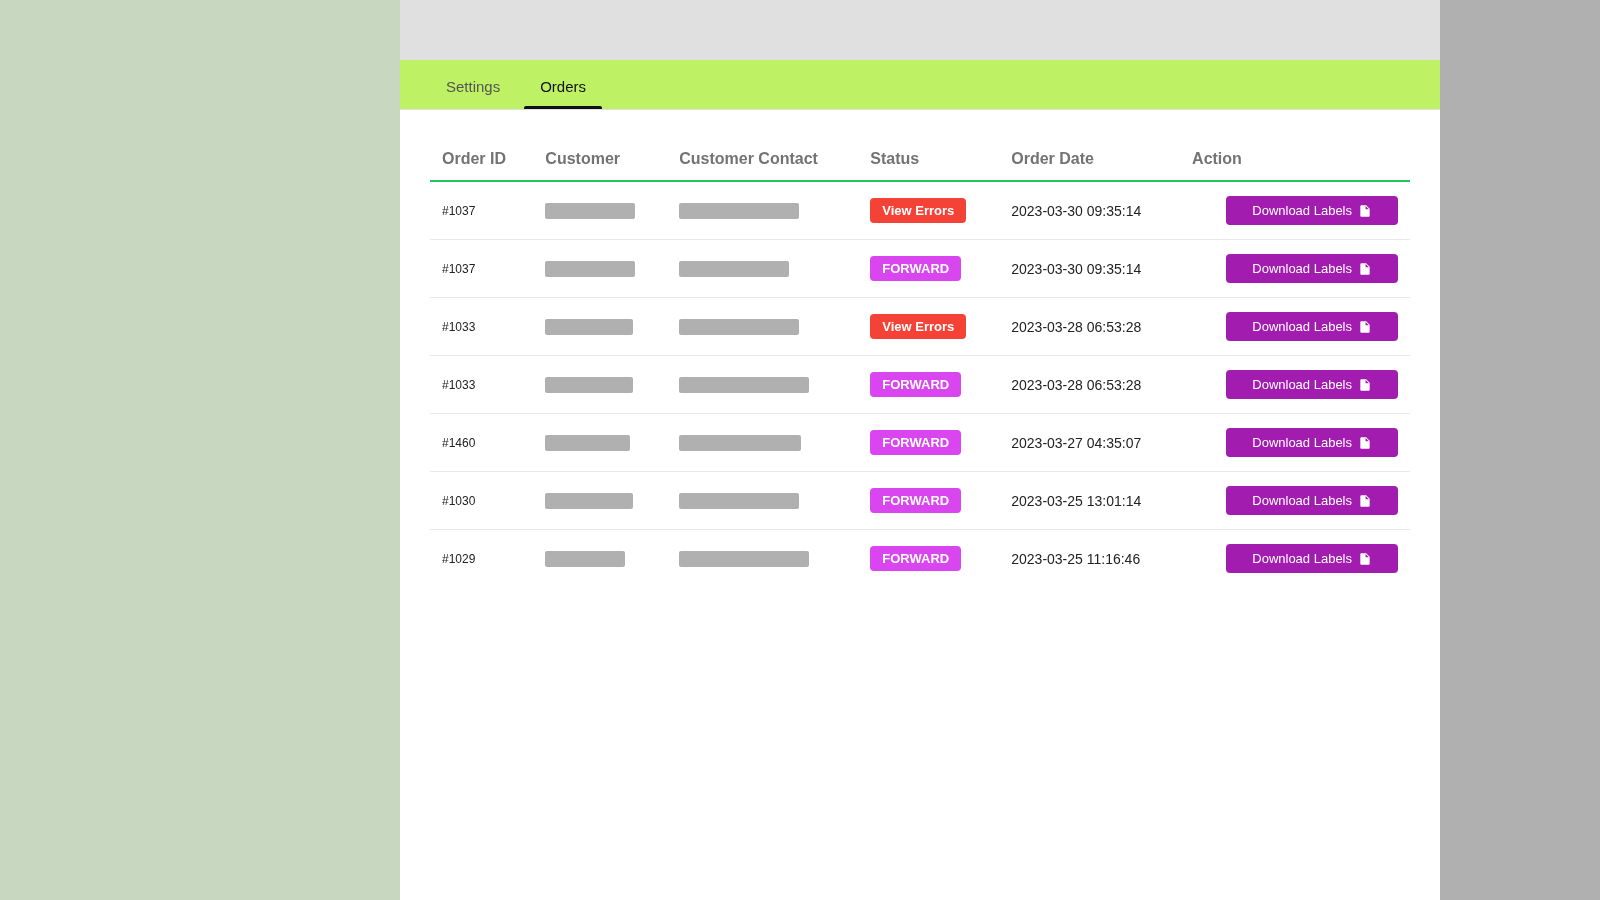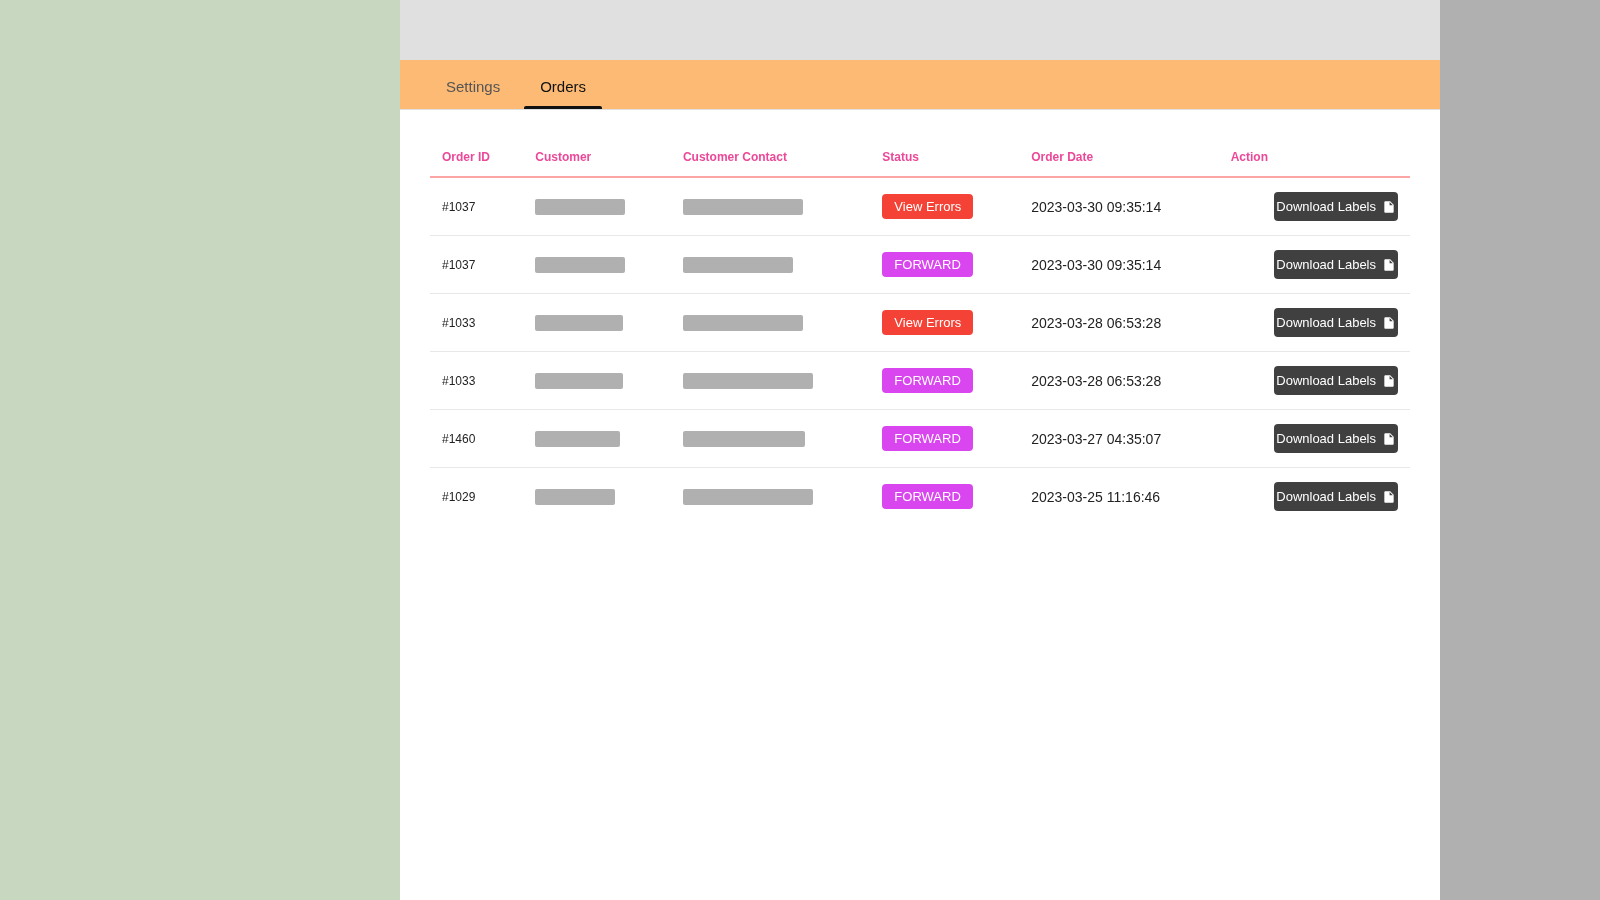--- a/index.html
+++ b/index.html
@@ -38,21 +38,21 @@
       background: #e0e0e0;
       width: 100%;
       flex-shrink: 0;
     }
 
     .tab-bar {
       display: flex;
       align-items: flex-end;
       padding: 0 30px;
       border-bottom: 1px solid #e0e0e0;
-      background: #fdba74;
+      background: #bef264;
       flex-shrink: 0;
     }
 
     .tab {
       padding: 18px 16px 14px;
       cursor: pointer;
       font-size: 15px;
       color: #555;
       position: relative;
       margin-right: 8px;
@@ -82,24 +82,24 @@
 
     table {
       width: 100%;
       border-collapse: collapse;
       font-size: 14px;
     }
 
     thead th {
       text-align: left;
       font-weight: 700;
-      font-size: 12px;
-      color: #ec4899;
+      font-size: 16px;
+      color: #737373;
       padding: 10px 12px 12px;
-      border-bottom: 2px solid #fca5a5;
+      border-bottom: 2px solid #22c55e;
     }
 
     thead th.right { text-align: left; }
 
     tbody tr {
       border-bottom: 1px solid #e8e8e8;
     }
 
     tbody tr:last-child {
       border-bottom: none;
@@ -118,43 +118,43 @@
       height: 16px;
       border-radius: 2px;
       vertical-align: middle;
     }
 
     .status-badge {
       display: inline-block;
       padding: 5px 12px;
       border-radius: 4px;
       font-size: 13px;
-      font-weight: 400;
+      font-weight: 700;
       color: #fff;
       text-align: center;
       min-width: 90px;
     }
 
     .status-forward {
       background: #d946ef;
     }
 
     .status-error {
       background: #f44336;
     }
 
     .download-btn {
       display: inline-flex;
       align-items: center;
       gap: 6px;
-      background: #404040;
+      background: #a21caf;
       color: #fff;
       border: none;
       border-radius: 4px;
-      padding: 7px 2px;
+      padding: 7px 26px;
       font-size: 13px;
       font-weight: 500;
       cursor: pointer;
       white-space: nowrap;
     }
 
     .action-cell {
       text-align: right;
     }
 
@@ -237,20 +237,30 @@
             <td class="order-id-cell">#1460</td>
             <td><span class="redacted-block" style="width: 85px;"></span></td>
             <td><span class="redacted-block" style="width: 122px;"></span></td>
             <td><span class="status-badge status-forward">FORWARD</span></td>
             <td>2023-03-27 04:35:07</td>
             <td class="action-cell"><button class="download-btn">Download Labels <svg width="14" height="14" viewBox="0 0 24 24" fill="white" xmlns="http://www.w3.org/2000/svg">
                   <path d="M14 2H6c-1.1 0-2 .9-2 2v16c0 1.1.9 2 2 2h12c1.1 0 2-.9 2-2V8l-6-6zm-1 7V3.5L18.5 9H13z"></path>
                 </svg></button></td>
           </tr>
           <tr>
+            <td class="order-id-cell">#1030</td>
+            <td><span class="redacted-block" style="width: 88px;"></span></td>
+            <td><span class="redacted-block" style="width: 120px;"></span></td>
+            <td><span class="status-badge status-forward">FORWARD</span></td>
+            <td>2023-03-25 13:01:14</td>
+            <td class="action-cell"><button class="download-btn">Download Labels <svg width="14" height="14" viewBox="0 0 24 24" fill="white" xmlns="http://www.w3.org/2000/svg">
+                  <path d="M14 2H6c-1.1 0-2 .9-2 2v16c0 1.1.9 2 2 2h12c1.1 0 2-.9 2-2V8l-6-6zm-1 7V3.5L18.5 9H13z"></path>
+                </svg></button></td>
+          </tr>
+          <tr>
             <td class="order-id-cell">#1029</td>
             <td><span class="redacted-block" style="width: 80px;"></span></td>
             <td><span class="redacted-block" style="width: 130px;"></span></td>
             <td><span class="status-badge status-forward">FORWARD</span></td>
             <td>2023-03-25 11:16:46</td>
             <td class="action-cell"><button class="download-btn">Download Labels <svg width="14" height="14" viewBox="0 0 24 24" fill="white" xmlns="http://www.w3.org/2000/svg">
                   <path d="M14 2H6c-1.1 0-2 .9-2 2v16c0 1.1.9 2 2 2h12c1.1 0 2-.9 2-2V8l-6-6zm-1 7V3.5L18.5 9H13z"></path>
                 </svg></button></td>
           </tr>
         </tbody>

